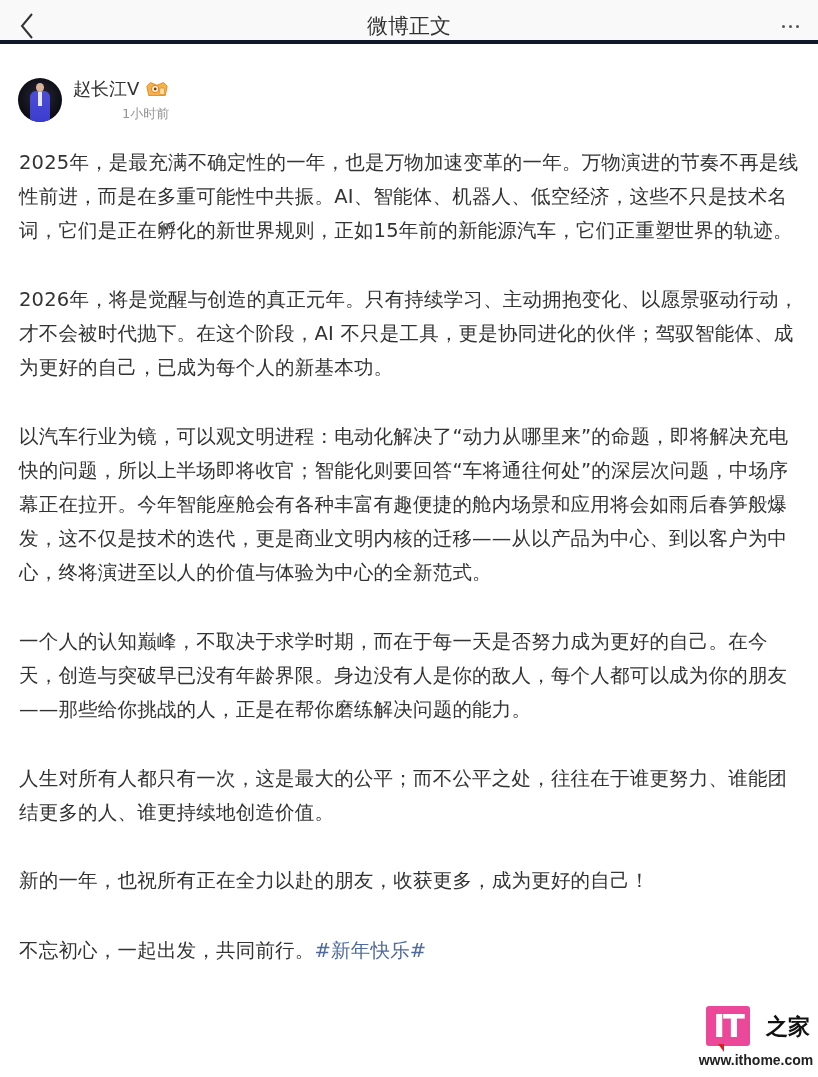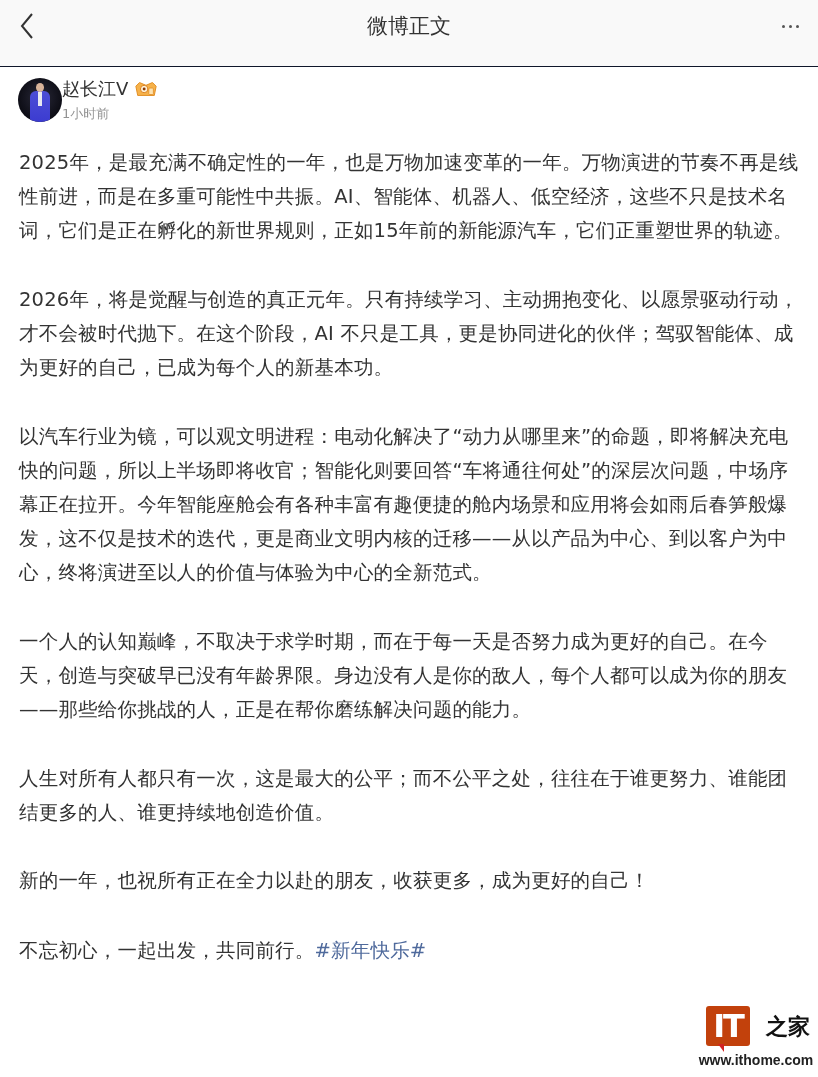--- a/index.html
+++ b/index.html
@@ -8,23 +8,23 @@
     height: 1077px;
     background: #ffffff;
     overflow: hidden;
     font-family: "DejaVu Sans", "Liberation Sans", sans-serif;
     color: #333333;
   }
   .header {
     position: absolute;
     left: 0; top: 0;
     width: 818px;
-    height: 67px;
+    height: 44px;
     background: #f9f9f9;
-    border-bottom: 1px solid #0f172a;
+    border-bottom: 4px solid #0f172a;
   }
   .back-btn {
     position: absolute;
     left: 10px; top: 8px;
     width: 34px; height: 36px;
     display: flex; align-items: center; justify-content: center;
     cursor: pointer;
   }
   .header-title {
     position: absolute;
@@ -78,22 +78,24 @@
     background: #d9b49a;
     border-radius: 50%;
   }
   .avatar .shirt {
     position: absolute;
     left: 20px; top: 14px;
     width: 4px; height: 14px;
     background: #e8e8f0;
   }
   .author-meta {
+    margin-left: 11px;
     display: flex;
     flex-direction: column;
+    align-items: flex-end;
   }
   .name-row {
     display: flex;
     align-items: center;
     height: 24px;
   }
   .author-name {
     font-size: 18px;
     color: #333333;
     cursor: pointer;
@@ -127,21 +129,21 @@
   }
   .watermark {
     position: absolute;
     left: 694px; top: 1000px;
     width: 124px; height: 72px;
   }
   .wm-logo {
     position: absolute;
     left: 12px; top: 6px;
     width: 44px; height: 40px;
-    background: #c2410c;
+    background: #ec4899;
     border-radius: 3px;
     color: #ffffff;
     font-family: "DejaVu Sans", sans-serif;
     font-weight: bold;
     font-size: 32px;
     line-height: 40px;
     text-align: center;
     letter-spacing: -2px;
   }
   .wm-tail {

